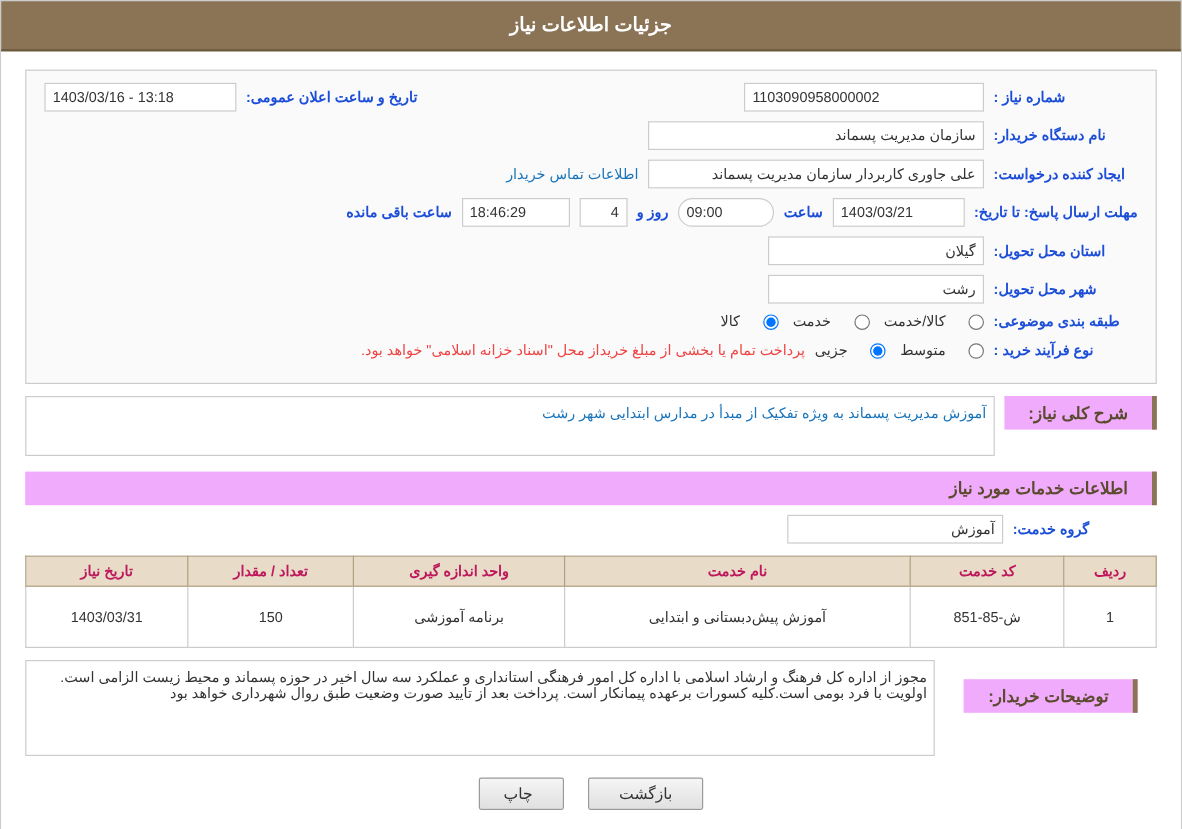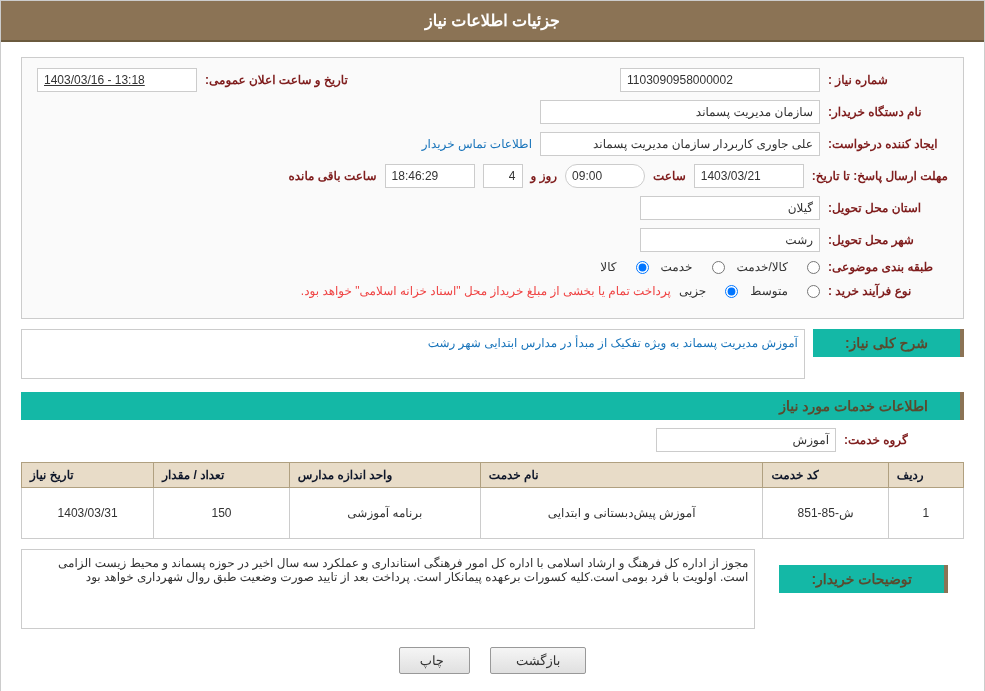--- a/index.html
+++ b/index.html
@@ -36,21 +36,21 @@
       background: #fafafa;
     }
     .form-row {
       display: flex;
       align-items: center;
       margin-bottom: 8px;
       gap: 8px;
       flex-wrap: wrap;
     }
     .field-label {
-      color: #7f1d1d;
+      color: #1d4ed8;
       font-weight: bold;
       white-space: nowrap;
       min-width: 120px;
       text-align: left;
       font-size: 12px;
     }
     .field-value {
       border: 1px solid #ccc;
       padding: 3px 6px;
       background: #fff;
@@ -85,24 +85,24 @@
     .radio-item {
       display: flex;
       align-items: center;
       gap: 19px;
       font-size: 12px;
     }
     .radio-item input[type=radio] {
       margin: 0;
     }
     .section-title {
-      background: #14b8a6;
+      background: #f0abfc;
       color: #5a4a2e;
       font-weight: bold;
-      padding: 6px 32px;
+      padding: 6px 20px;
       margin: 10px 0 8px 0;
       font-size: 14px;
       border-right: 4px solid #8B7355;
     }
     .info-text {
       font-size: 12px;
       color: #ef4444;
       line-height: 1.5;
     }
     .table-section {
@@ -110,23 +110,23 @@
     }
     table.data-table {
       width: 100%;
       border-collapse: collapse;
       font-size: 12px;
     }
     table.data-table th {
       background: #e8dcc8;
       border: 1px solid #b0a080;
       padding: 5px 8px;
-      text-align: left;
+      text-align: center;
       font-weight: bold;
-      color: #0f172a;
+      color: #be185d;
     }
     table.data-table td {
       border: 1px solid #ccc;
       padding: 18px 8px;
       text-align: center;
       background: #fff;
     }
     .textarea-field {
       width: 100%;
       border: 1px solid #ccc;
@@ -195,21 +195,21 @@
   <div class="content-area">
 
     <div class="form-section relative-wrap">
       <div class="form-rows-wrap">
 
         <div class="form-row">
           <span class="field-label">شماره نیاز :</span>
           <span class="field-value number-field">1103090958000002</span>
           <span style="flex:1"></span>
           <span class="field-label" style="min-width:auto">تاریخ و ساعت اعلان عمومی:</span>
-          <span class="field-value" style="min-width:160px; direction:ltr; text-align:left;text-decoration:underline;">1403/03/16 - 13:18</span>
+          <span class="field-value" style="min-width:160px; direction:ltr; text-align:left;">1403/03/16 - 13:18</span>
         </div>
 
         <div class="form-row">
           <span class="field-label">نام دستگاه خریدار:</span>
           <span class="field-value wide">سازمان مدیریت پسماند</span>
         </div>
 
         <div class="form-row">
           <span class="field-label">ایجاد کننده درخواست:</span>
           <span class="field-value wide">علی جاوری کاربردار سازمان مدیریت پسماند</span>
@@ -289,21 +289,21 @@
       <span class="field-value">آموزش</span>
     </div>
 
     <div class="table-section">
       <table class="data-table">
         <thead>
           <tr>
             <th>ردیف</th>
             <th>کد خدمت</th>
             <th>نام خدمت</th>
-            <th>واحد اندازه مدارس</th>
+            <th>واحد اندازه گیری</th>
             <th>تعداد / مقدار</th>
             <th>تاریخ نیاز</th>
           </tr>
         </thead>
         <tbody id="services-tbody">
         <tr>
         <td>1</td>
         <td>ش-85-851</td>
         <td>آموزش پیش‌دبستانی و ابتدایی</td>
         <td>برنامه آموزشی</td>

